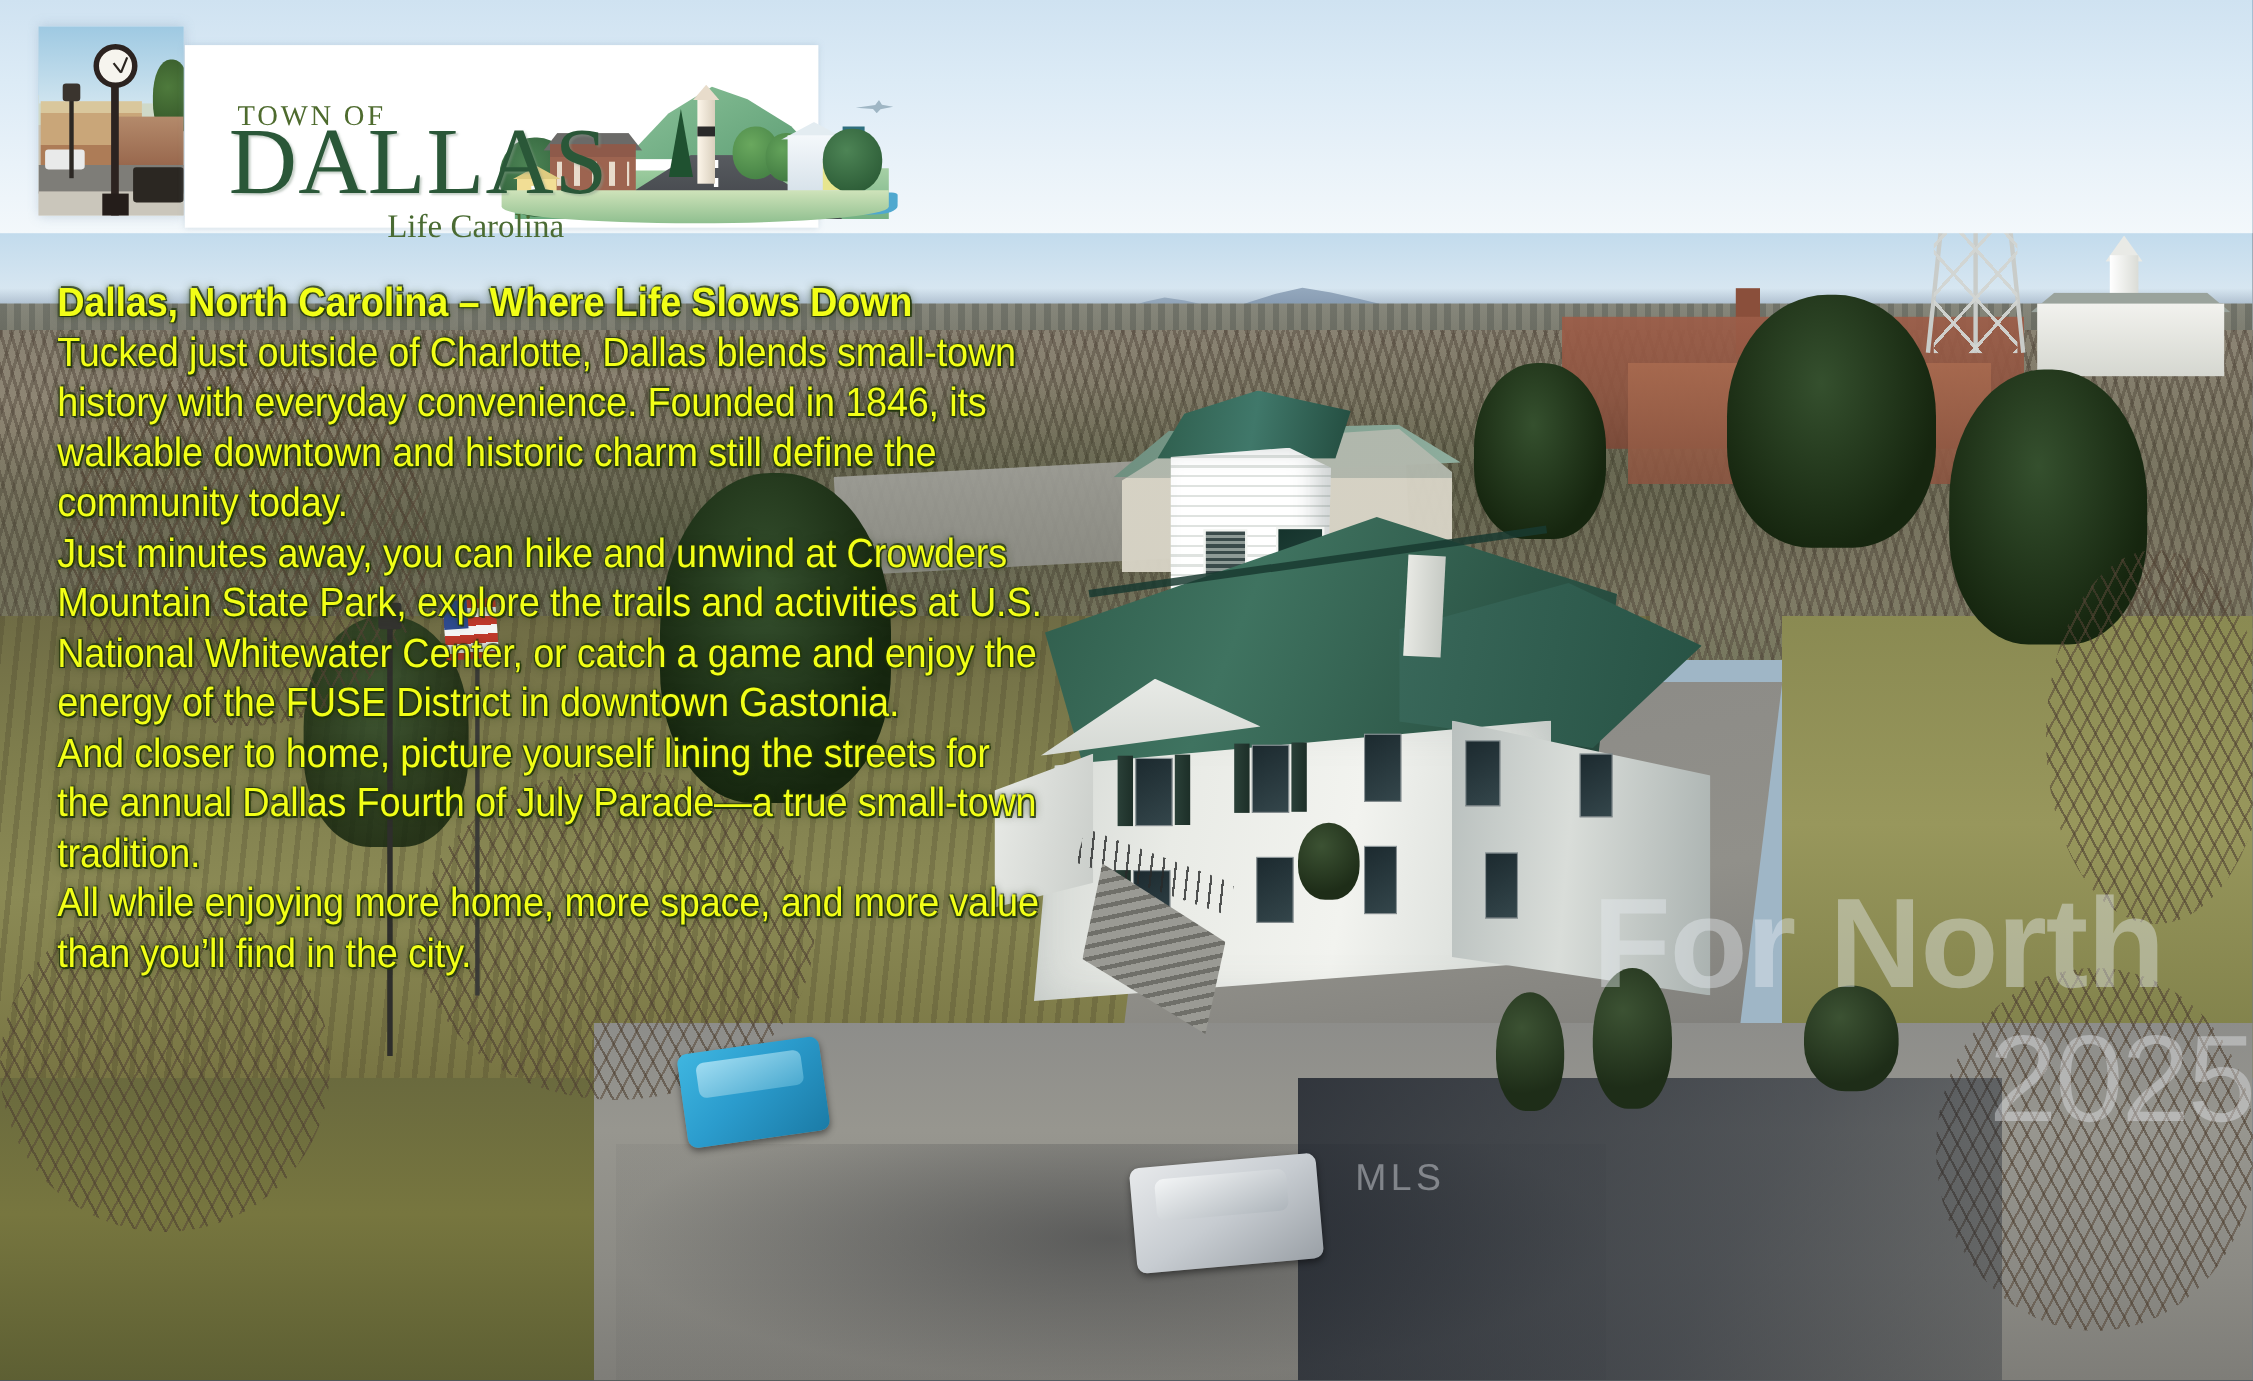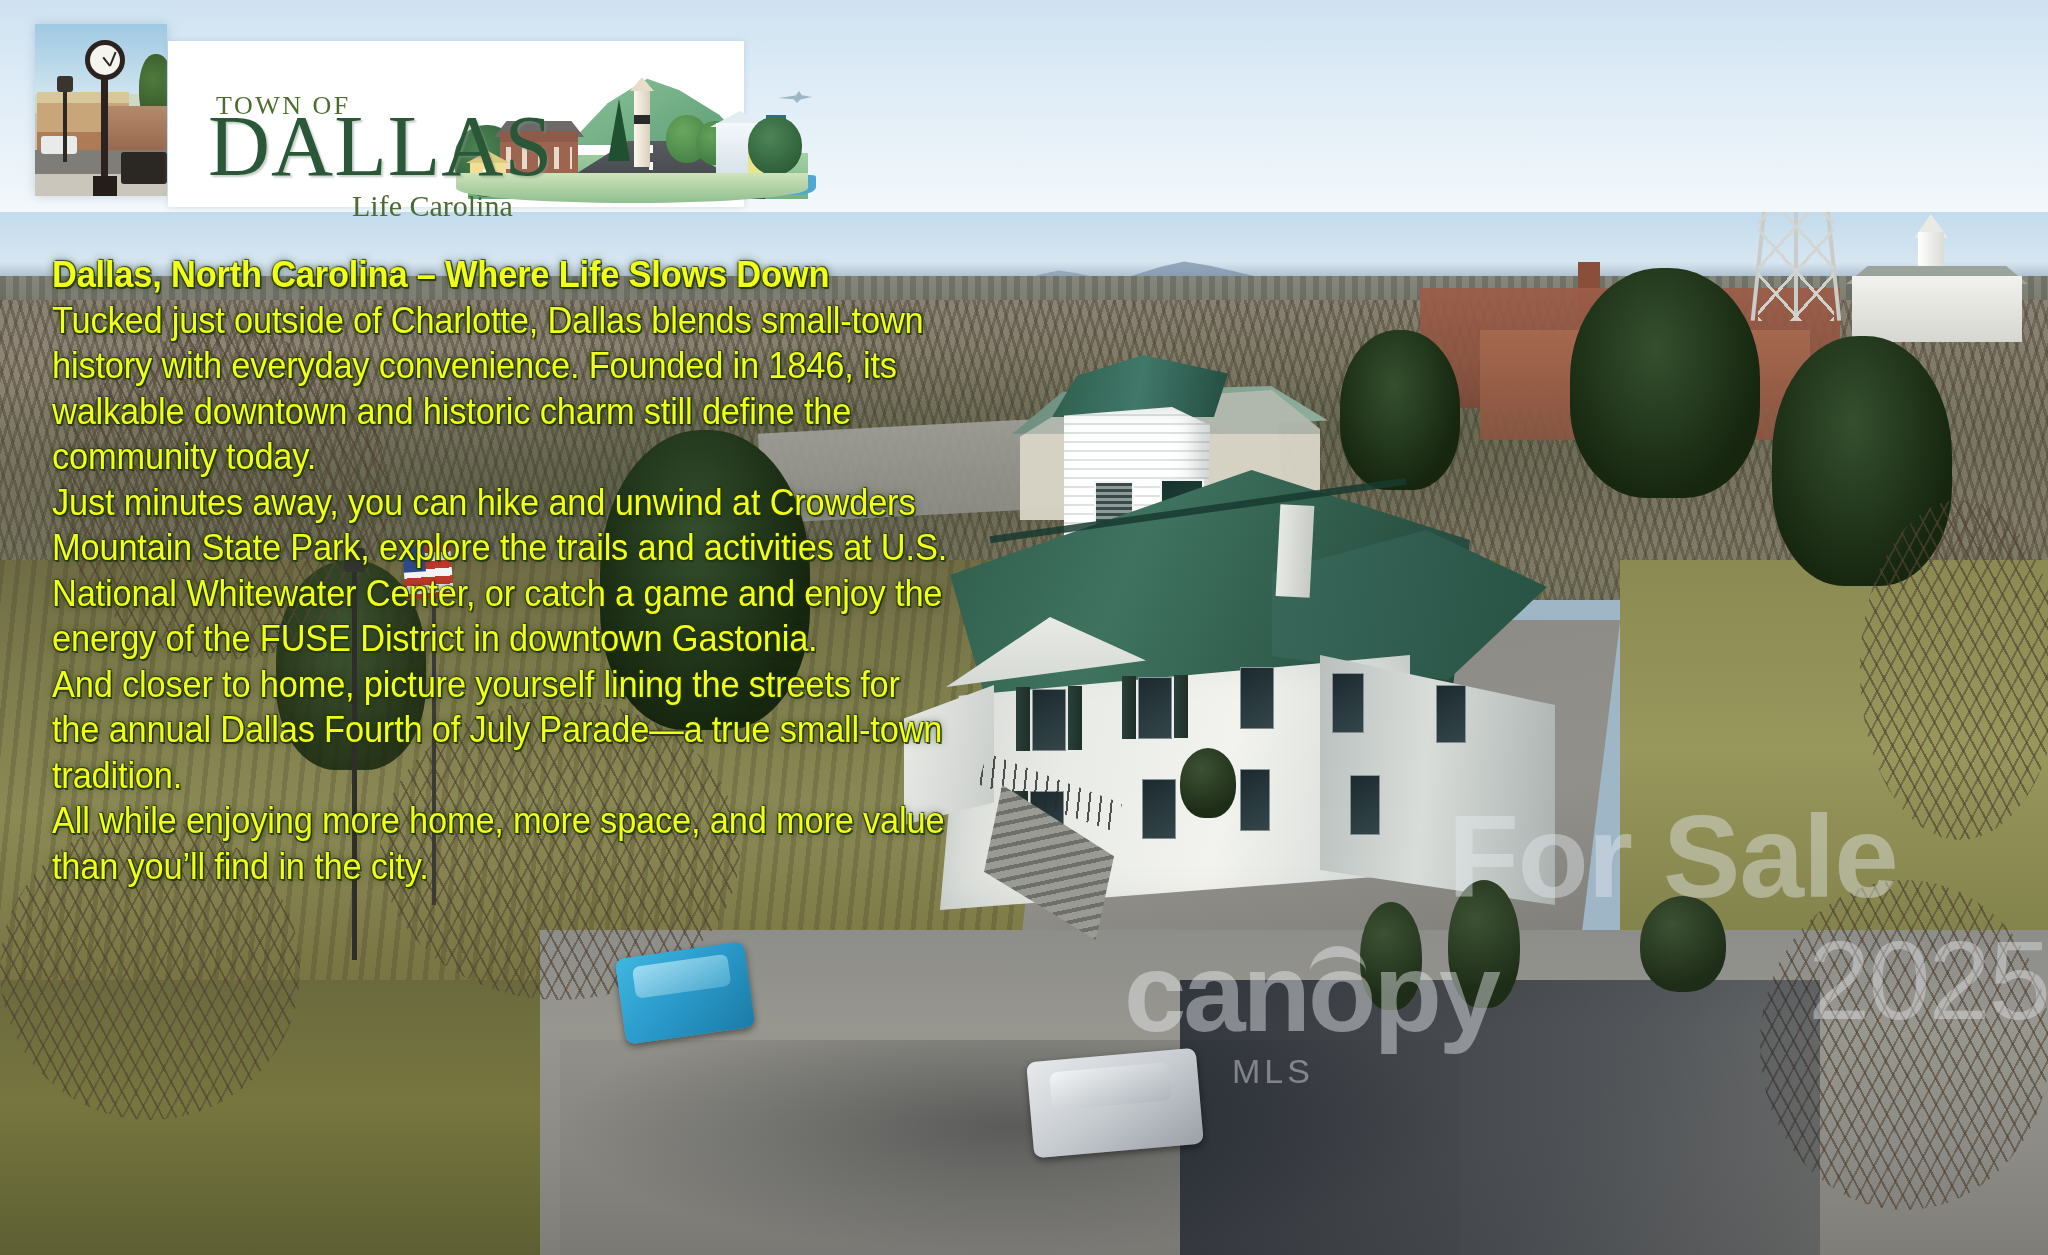--- a/index.html
+++ b/index.html
@@ -667,21 +667,17 @@
     <span class="ln">Mountain State Park, explore the trails and activities at U.S.</span>
     <span class="ln">National Whitewater Center, or catch a game and enjoy the</span>
     <span class="ln">energy of the FUSE District in downtown Gastonia.</span>
     <span class="ln">And closer to home, picture yourself lining the streets for</span>
     <span class="ln">the annual Dallas Fourth of July Parade—a true small-town</span>
     <span class="ln">tradition.</span>
     <span class="ln">All while enjoying more home, more space, and more value</span>
     <span class="ln">than you’ll find in the city.</span>
   </div>
 
-  <div class="wm-forsale">For Sale</div>
+  <div class="wm-forsale">For North</div>
   <div class="wm-year">2025</div>
-  <div class="wm-canopy">
-    <span>canopy</span>
-    <span class="hat"></span>
-  </div>
   <div class="wm-mls">MLS</div>
 
 </div>
 
 </body></html>

